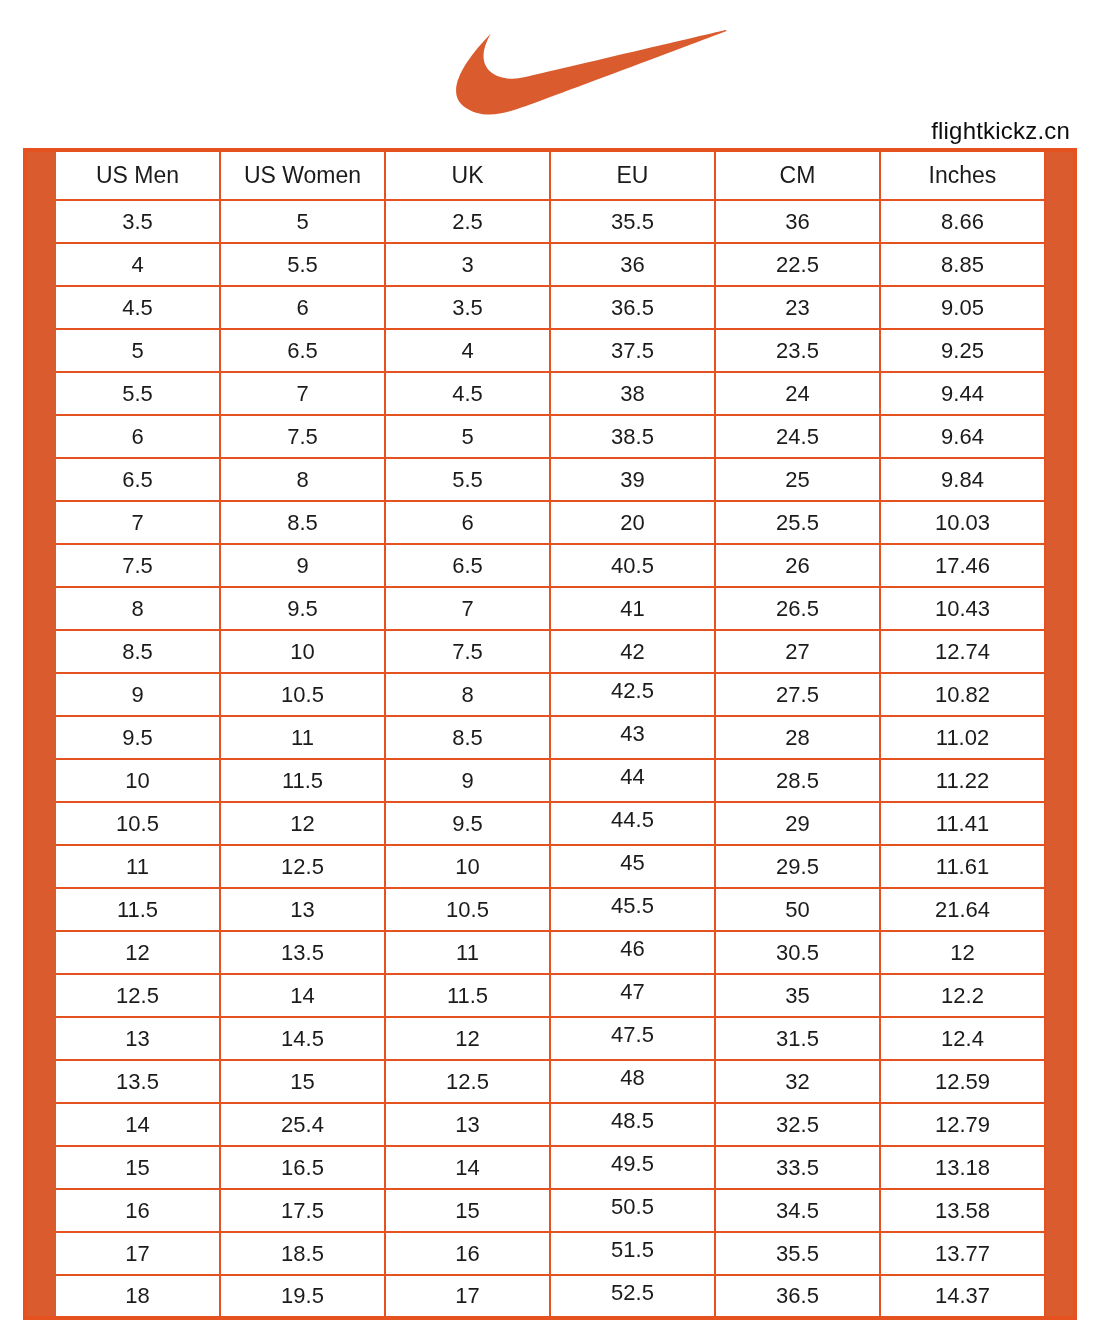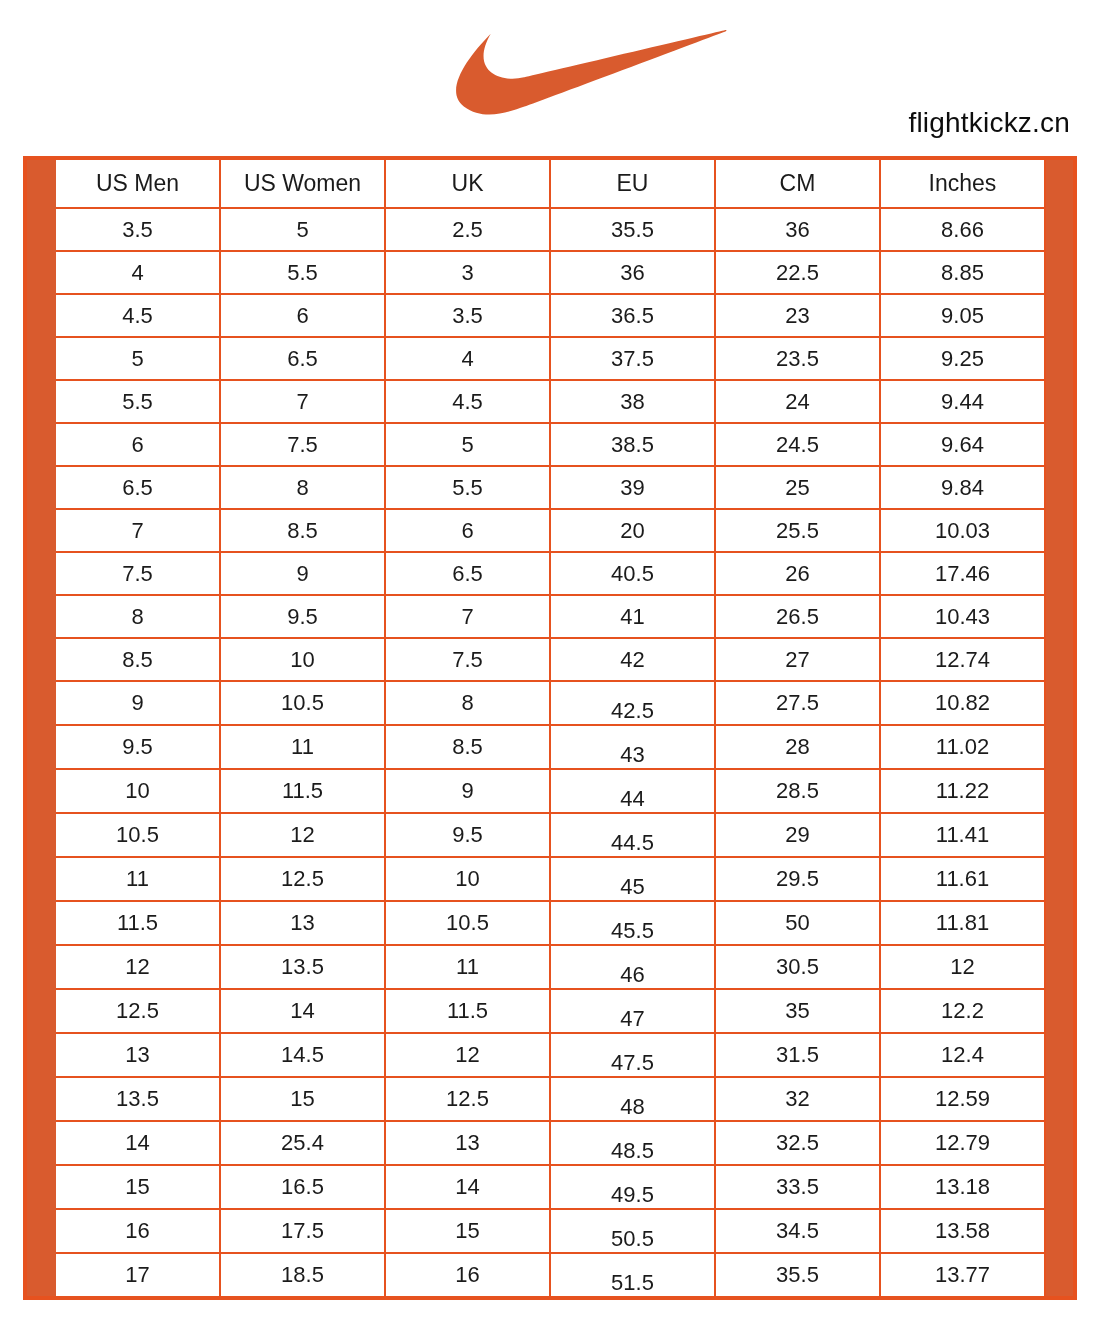--- a/index.html
+++ b/index.html
@@ -25,30 +25,30 @@
     left:452px;
     top:30px;
     width:276px;
     height:88px;
   }
   .logo svg{width:100%;height:100%;display:block;}
   .logo path{fill:var(--accent);}
   .site-name{
     position:absolute;
     right:30px;
-    bottom:9px;
-    font-size:28px;
+    bottom:3px;
+    font-size:24px;
     letter-spacing:0.2px;
     color:#0d0d0d;
   }
   table.size-chart{
     border-collapse:collapse;
     table-layout:fixed;
     width:1054px;
-    margin:8px auto;
+    margin:0 auto;
     border:4px solid var(--border);
     background:#ffffff;
   }
   col.bar-col{width:30px;}
   th,td{
     border:2px solid var(--border);
     text-align:center;
     vertical-align:middle;
     padding:0;
     font-size:22px;
@@ -61,21 +61,21 @@
     font-size:23px;
     font-weight:400;
   }
   tbody td{height:43px;}
   td.bar,th.bar{
     background:var(--accent);
     border-color:var(--accent);
   }
   td.raised{
     vertical-align:top;
-    padding-top:16px;
+    padding-top:4px;
   }
 </style>
 </head>
 <body>
 
 <div class="page">
 
   <div class="brand-row">
     <div class="logo">
       <svg viewBox="21 69 155 57" preserveAspectRatio="none" xmlns="http://www.w3.org/2000/svg" aria-hidden="true">
@@ -269,21 +269,21 @@
           <td>11.61</td>
           <td class="bar"></td>
         </tr>
         <tr>
           <td class="bar"></td>
           <td>11.5</td>
           <td>13</td>
           <td>10.5</td>
           <td class="raised">45.5</td>
           <td>50</td>
-          <td>11.81</td>
+          <td>21.64</td>
           <td class="bar"></td>
         </tr>
         <tr>
           <td class="bar"></td>
           <td>12</td>
           <td>13.5</td>
           <td>11</td>
           <td class="raised">46</td>
           <td>30.5</td>
           <td>12</td>
@@ -352,16 +352,26 @@
         <tr>
           <td class="bar"></td>
           <td>17</td>
           <td>18.5</td>
           <td>16</td>
           <td class="raised">51.5</td>
           <td>35.5</td>
           <td>13.77</td>
           <td class="bar"></td>
         </tr>
+        <tr>
+          <td class="bar"></td>
+          <td>18</td>
+          <td>19.5</td>
+          <td>17</td>
+          <td class="raised">52.5</td>
+          <td>36.5</td>
+          <td>14.37</td>
+          <td class="bar"></td>
+        </tr>
       </tbody>
   </table>
 
 </div>
 
 </body></html>

